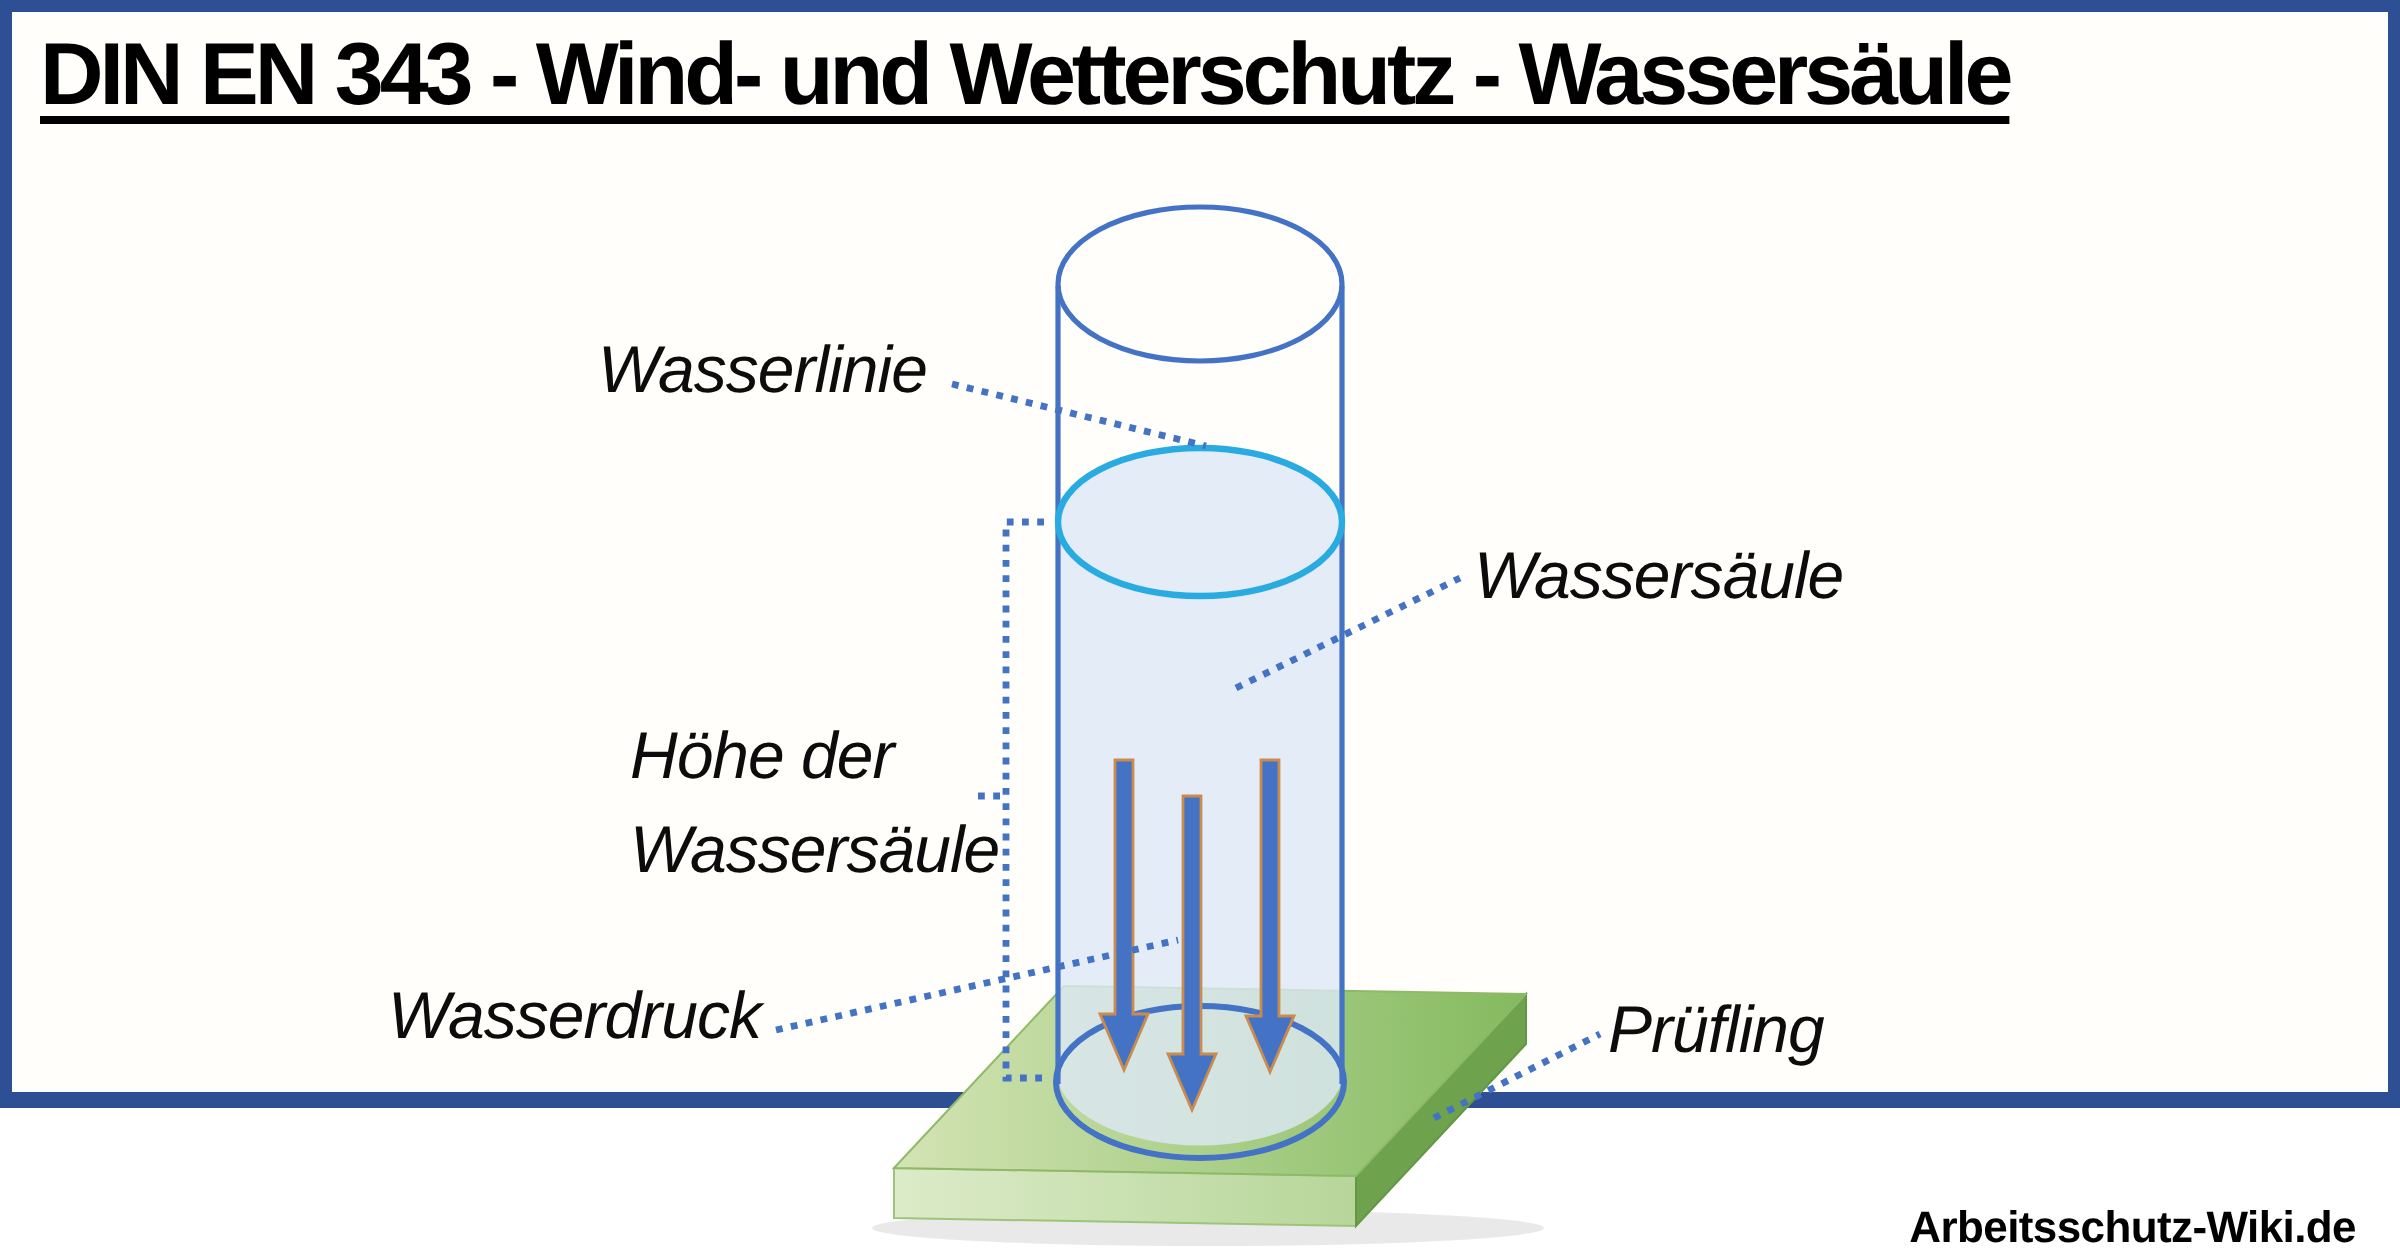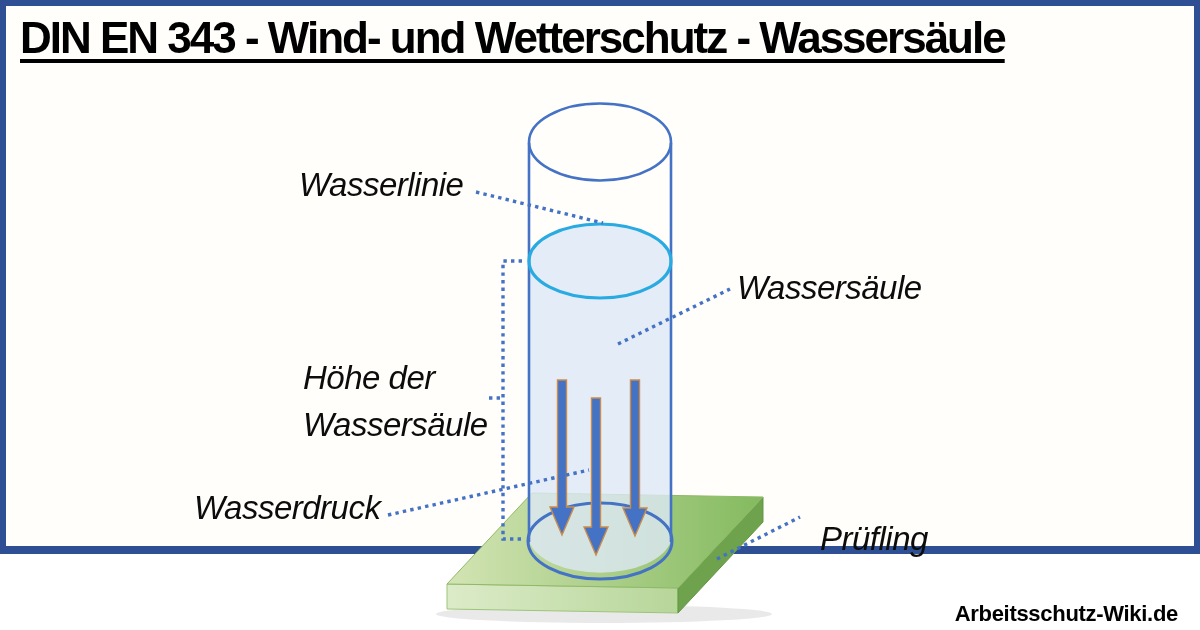--- a/index.html
+++ b/index.html
@@ -34,21 +34,21 @@
   .diagram-svg { position:absolute; left:0; top:0; }
   .label {
     position:absolute;
     font-size:33px;
     letter-spacing:-0.5px;
     color:#0c0c0c;
     line-height:1.1;
     white-space:nowrap;
     font-style:italic;
   }
-  .label-two-line { line-height:1.42; }
+  .label-two-line { line-height:1.42;margin-left:12px; }
   .watermark {
     position:absolute;
     right:16px; top:595px;
     font-size:22px;
     font-weight:bold;
     letter-spacing:-0.3px;
     color:#000;
     white-space:nowrap;
   }
   .blue-stroke   { stroke:var(--diagram-blue,#4472c4); fill:none; }
@@ -123,17 +123,17 @@
 
   <div class="label" style="left:731px; top:264px;">Wassersäule</div>
 
   <div class="label label-two-line" style="left:297px; top:349px;">
     <div>Höhe der</div>
     <div>Wassersäule</div>
   </div>
 
   <div class="label" style="left:188px; top:484px;">Wasserdruck</div>
 
-  <div class="label" style="left:798px; top:515px;margin-left:16px;">Prüfling</div>
+  <div class="label" style="left:798px; top:491px;">Prüfling</div>
 
   <div class="watermark">Arbeitsschutz-Wiki.de</div>
 
 </div>
 
 </body></html>

